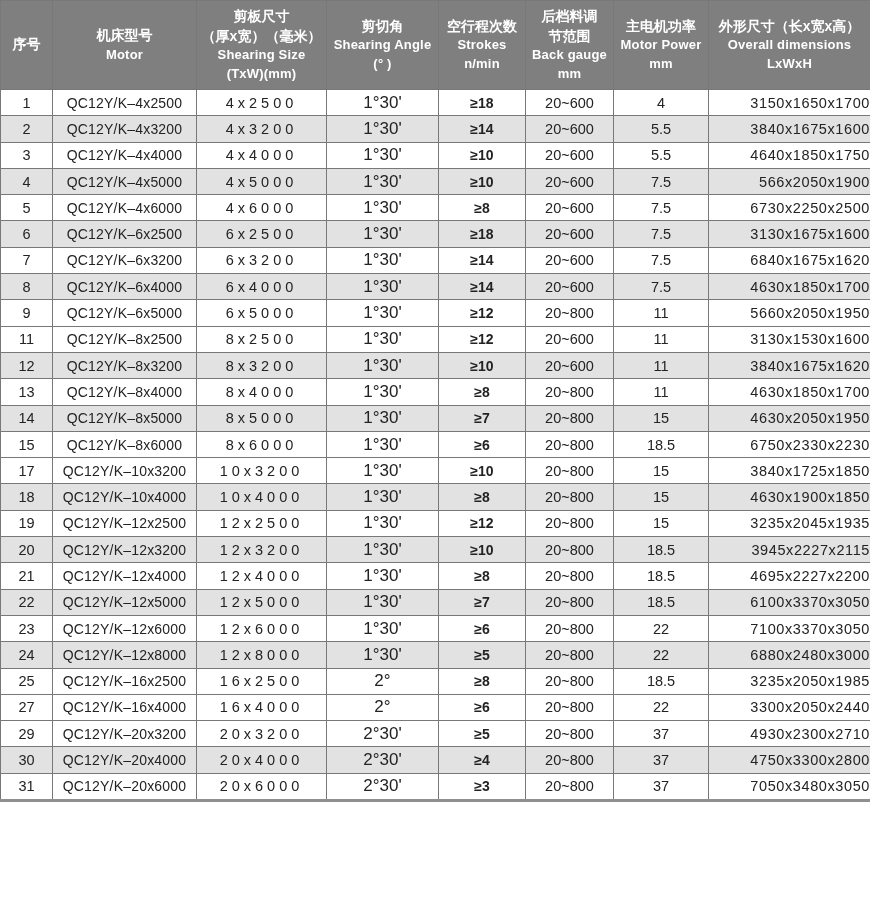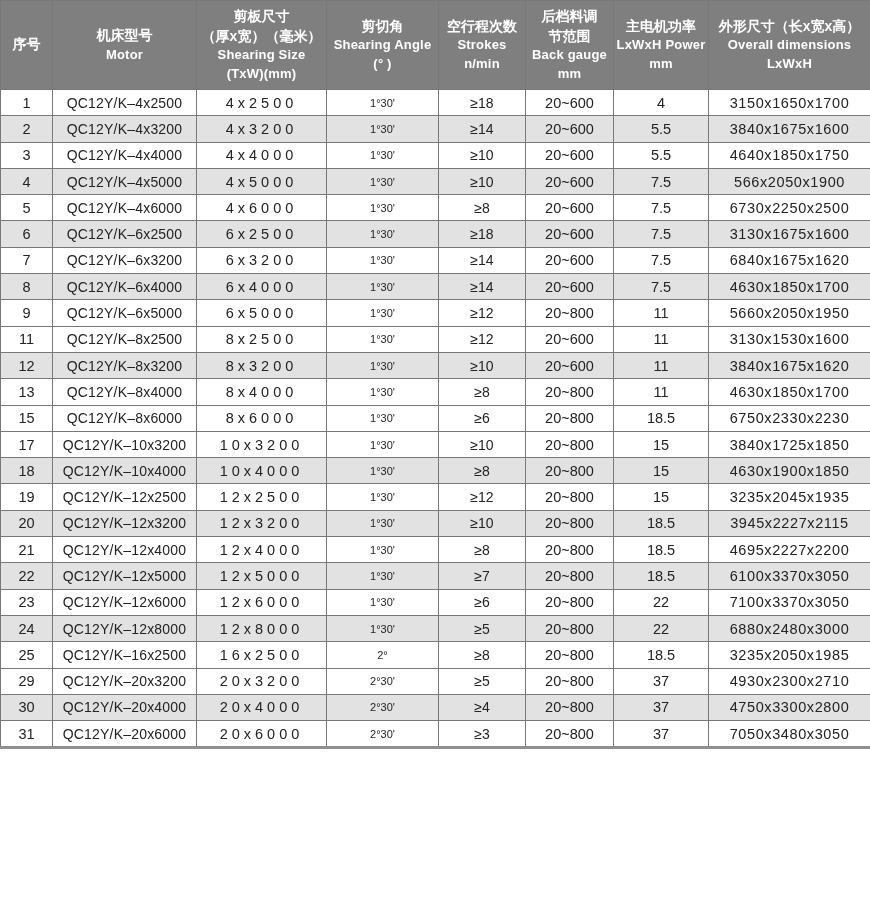--- a/index.html
+++ b/index.html
@@ -20,24 +20,24 @@
     background:#7f7f7f; color:#ffffff; font-weight:bold;
     height:88px; font-size:14px; line-height:1.42;
   }
   thead th .en { font-size:13px; font-weight:bold; letter-spacing:0.2px; }
   thead th .cn { font-size:14px; }
   tbody td {
     height:25.3px; font-size:14.5px; color:#232323; background:#ffffff;
   }
   tbody tr.striped td { background:#e2e2e2; }
   td.size-cell { letter-spacing:4px; }
-  td.dimensions-cell { letter-spacing:0.6px; }
+  td.dimensions-cell { letter-spacing:0.6px;text-align:right; }
   td.model-cell { font-size:14px; letter-spacing:0.2px; }
-  td.angle-cell { font-size:11px; }
-  td.strokes-cell { font-size:14px; }
+  td.angle-cell { font-size:17px; }
+  td.strokes-cell { font-size:14px;font-weight:bold; }
 </style>
 </head>
 <body>
 
 <div class="table-wrap">
   <table class="spec">
     <colgroup>
       <col style="width:52px">
         <col style="width:144px">
         <col style="width:130px">
@@ -73,21 +73,21 @@
           <div class="en">n/min</div>
         </th>
         <th>
           <div class="cn">后档料调</div>
           <div class="cn">节范围</div>
           <div class="en">Back gauge</div>
           <div class="en">mm</div>
         </th>
         <th>
           <div class="cn">主电机功率</div>
-          <div class="en">LxWxH Power</div>
+          <div class="en">Motor Power</div>
           <div class="en">mm</div>
         </th>
         <th>
           <div class="cn">外形尺寸（长x宽x高）</div>
           <div class="en">Overall  dimensions</div>
           <div class="en">LxWxH</div>
         </th>
       </tr>
     </thead>
     <tbody>
@@ -203,20 +203,30 @@
         </tr>
         <tr>
           <td class="no-cell">13</td>
           <td class="model-cell">QC12Y/K–8x4000</td>
           <td class="size-cell">8x4000</td>
           <td class="angle-cell">1°30'</td>
           <td class="strokes-cell">≥8</td>
           <td class="back-gauge-cell">20~800</td>
           <td class="motor-power-cell">11</td>
           <td class="dimensions-cell">4630x1850x1700</td>
+        </tr>
+        <tr class="striped">
+          <td class="no-cell">14</td>
+          <td class="model-cell">QC12Y/K–8x5000</td>
+          <td class="size-cell">8x5000</td>
+          <td class="angle-cell">1°30'</td>
+          <td class="strokes-cell">≥7</td>
+          <td class="back-gauge-cell">20~800</td>
+          <td class="motor-power-cell">15</td>
+          <td class="dimensions-cell">4630x2050x1950</td>
         </tr>
         <tr>
           <td class="no-cell">15</td>
           <td class="model-cell">QC12Y/K–8x6000</td>
           <td class="size-cell">8x6000</td>
           <td class="angle-cell">1°30'</td>
           <td class="strokes-cell">≥6</td>
           <td class="back-gauge-cell">20~800</td>
           <td class="motor-power-cell">18.5</td>
           <td class="dimensions-cell">6750x2330x2230</td>
@@ -303,20 +313,30 @@
         </tr>
         <tr>
           <td class="no-cell">25</td>
           <td class="model-cell">QC12Y/K–16x2500</td>
           <td class="size-cell">16x2500</td>
           <td class="angle-cell">2°</td>
           <td class="strokes-cell">≥8</td>
           <td class="back-gauge-cell">20~800</td>
           <td class="motor-power-cell">18.5</td>
           <td class="dimensions-cell">3235x2050x1985</td>
+        </tr>
+        <tr>
+          <td class="no-cell">27</td>
+          <td class="model-cell">QC12Y/K–16x4000</td>
+          <td class="size-cell">16x4000</td>
+          <td class="angle-cell">2°</td>
+          <td class="strokes-cell">≥6</td>
+          <td class="back-gauge-cell">20~800</td>
+          <td class="motor-power-cell">22</td>
+          <td class="dimensions-cell">3300x2050x2440</td>
         </tr>
         <tr>
           <td class="no-cell">29</td>
           <td class="model-cell">QC12Y/K–20x3200</td>
           <td class="size-cell">20x3200</td>
           <td class="angle-cell">2°30'</td>
           <td class="strokes-cell">≥5</td>
           <td class="back-gauge-cell">20~800</td>
           <td class="motor-power-cell">37</td>
           <td class="dimensions-cell">4930x2300x2710</td>

